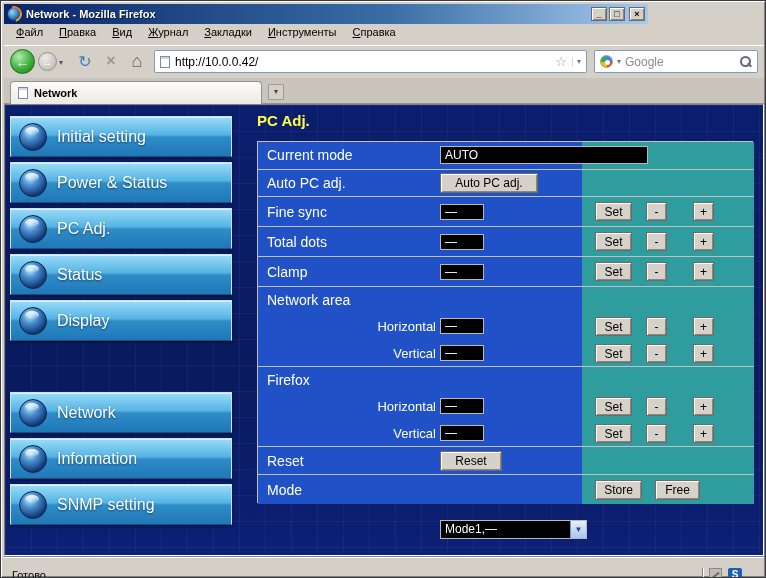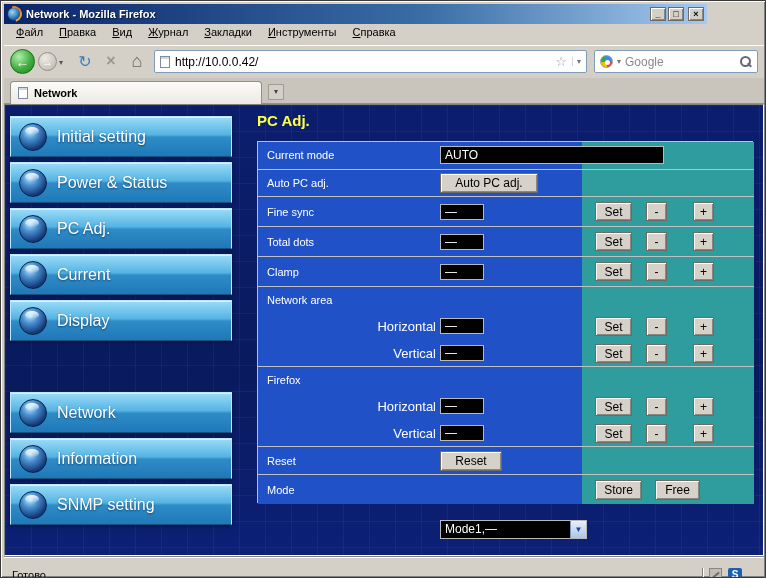--- a/index.html
+++ b/index.html
@@ -1,21 +1,21 @@
 <!DOCTYPE html>
 <html><head>
 <meta charset="utf-8">
 <style>
   * { margin:0; padding:0; box-sizing:border-box; }
   body { margin:0; background:#555; font-family:"Liberation Sans", sans-serif; }
   .window { position:relative; width:766px; height:578px; background:#d4d0c8;
             border:1px solid #3a3a3a; box-shadow: inset 1px 1px 0 #fff, inset -1px -1px 0 #808080; overflow:hidden; }
 
   
-  .titlebar { position:absolute; left:3px; top:3px; width:703px; height:20px;
+  .titlebar { position:absolute; left:3px; top:3px; width:644px; height:20px;
               background:linear-gradient(90deg,#0a246a,#3a6ea5 60%,#a6caf0);
               display:flex; align-items:center; padding:8px 3px; }
   .ff-icon { width:14px; height:14px; border-radius:50%; position:relative; flex:0 0 auto;
              background:radial-gradient(circle at 35% 35%, #9fd4f4, #1560a8 70%); border:1px solid #0b3c72; }
   .ff-icon::after { content:""; position:absolute; inset:-2px; border:2px solid transparent;
              border-top-color:#f47a1f; border-right-color:#f8a01f; border-radius:50%; transform:rotate(30deg); }
   .titlebar .title { color:#fff; font-size:11px; font-weight:bold; margin-left:5px; flex:1;
              text-shadow:1px 1px 1px rgba(0,0,0,.6); white-space:nowrap; overflow:hidden; }
   .win-controls { display:flex; gap:2px; }
   .winbtn { width:16px; height:14px; background:#d4d0c8; border:1px solid #6e6b64;
@@ -90,26 +90,26 @@
             background:linear-gradient(rgba(255,255,255,.95), rgba(255,255,255,.05)); }
   .side-label { color:#fff; font-size:16px; text-shadow:0 1px 2px rgba(0,30,60,.6); white-space:nowrap; }
 
   
   .panel-title { position:absolute; left:252px; top:7px; color:#ffff42; font-size:15px; font-weight:bold; }
   .pcadj-table { position:absolute; left:252px; top:36px; width:496px; height:362px; border:1px solid #c0c0c0; }
   .row { position:absolute; left:0; width:496px;
          background:linear-gradient(90deg,#2151c6 0,#2151c6 324px,#2f9d9e 324px);
          border-top:1px solid #c0c0c0; }
   .row.first { border-top:none; }
-  .lbl { position:absolute; left:9px; color:#fff; font-size:11px; white-space:nowrap; }
+  .lbl { position:absolute; left:9px; color:#fff; font-size:14px; white-space:nowrap; }
   .sublbl { position:absolute; left:40px; width:138px; text-align:right; color:#fff; font-size:13px; line-height:27px; }
   .blackfield { position:absolute; background:#000; color:#fff; border:1px solid #b8b8b8;
                 font-size:12px; padding-left:4px; overflow:hidden; white-space:nowrap; }
   .val { left:182px; top:7px; width:44px; height:16px; line-height:14px; }
-  .auto-field { left:182px; top:4px; width:224px; height:18px; line-height:16px; }
+  .auto-field { left:182px; top:4px; width:208px; height:18px; line-height:16px; }
   .cbtn { position:absolute; background:#d6d2ca; border:1px solid #6e6b64;
           box-shadow: inset 1px 1px 0 #fff, inset -1px -1px 0 #8a8780;
           font:12px "Liberation Sans",sans-serif; color:#000; text-align:center; appearance:none; line-height:1; }
   .set   { left:337px; top:5px; width:37px; height:19px; }
   .minus { left:388px; top:5px; width:21px; height:19px; }
   .plus  { left:435px; top:5px; width:21px; height:19px; }
   .mode-select { position:absolute; left:182px; top:5px; width:147px; height:19px; background:#000;
                  border:1px solid #b8b8b8; color:#fff;margin-top:40px; }
   .mode-text { position:absolute; left:4px; top:0; line-height:17px; font-size:12px; }
   .dd-btn { position:absolute; right:0; top:0; bottom:0; width:16px;
@@ -202,21 +202,21 @@
     <div class="side-item" style="top:57px">
       <span class="sphere"></span>
       <span class="side-label">Power &amp; Status</span>
     </div>
     <div class="side-item" style="top:103px">
       <span class="sphere"></span>
       <span class="side-label">PC Adj.</span>
     </div>
     <div class="side-item" style="top:149px">
       <span class="sphere"></span>
-      <span class="side-label">Current</span>
+      <span class="side-label">Status</span>
     </div>
     <div class="side-item" style="top:195px">
       <span class="sphere"></span>
       <span class="side-label">Display</span>
     </div>
     <div class="side-item" style="top:287px">
       <span class="sphere"></span>
       <span class="side-label">Network</span>
     </div>
     <div class="side-item" style="top:333px">

